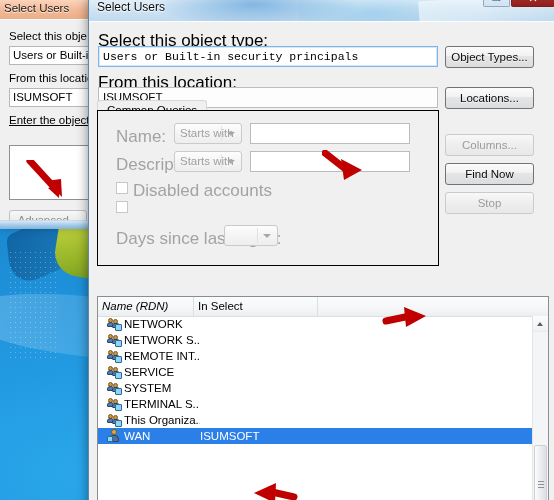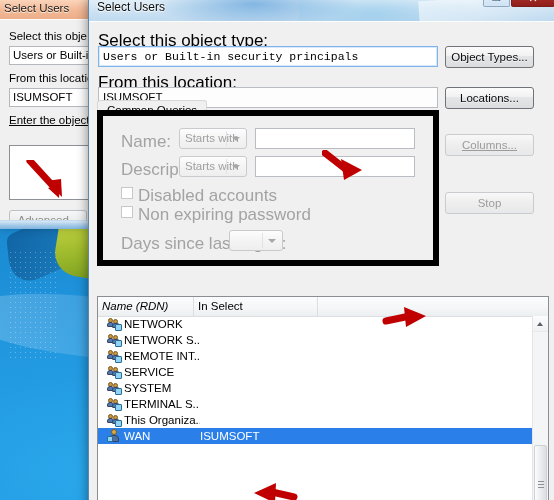--- a/index.html
+++ b/index.html
@@ -219,21 +219,21 @@
   .btn.def {
     border: 1px solid #3c7fb1;
     background: linear-gradient(180deg, #eaf6fd 0%, #d9f0fc 45%, #bee6fd 46%, #a7d9f5 100%);
     box-shadow: inset 0 0 0 1px rgba(255,255,255,0.75);
   }
   .btn.strong { border-color: #707478; }
 
   
   #gbox {
     position: absolute; left: 8px; top: 88px; width: 342px; height: 156px;
-    border: 6px solid #000000;
+    border: 1px solid #000000;
     background: #f0f0f0;
     box-sizing: border-box;
   }
   #gtab {
     position: absolute; left: 8px; top: 78px;
     height: 19px; padding: 0 9px;
     background: #f0f0f0;
     border: 1px solid #d5d7d9;
     border-bottom: 1px solid #f0f0f0;
     border-radius: 3px 3px 0 0;
@@ -461,31 +461,31 @@
         <span class="arr"></span>
       </div>
       <div class="tbox" style="left:152px; top:40px; width:160px; height:21px;">
         <span></span>
       </div>
 
       <div class="cb" style="left:18px; top:71px;"></div>
       <span class="lbl dim" style="left:35px; top:70px;">Disabled accounts</span>
 
       <div class="cb" style="left:18px; top:90px;"></div>
-      <span class="lbl dim" style="left:35px; top:89px;">Non expiring password</span>
 
       <span class="lbl dim" style="left:18px; top:118px;">Days since last logon:</span>
       <div class="combo dim" style="left:126px; top:114px; width:54px;">
         <span></span>
         <span class="sep"></span>
         <span class="arr"></span>
       </div>
     </div>
 
-    <div class="btn dis" style="left:356px; top:112px; width:89px;text-decoration:underline;">Columns...</div>
+    <div class="btn dis" style="left:356px; top:112px; width:89px;">Columns...</div>
+    <div class="btn strong" style="left:356px; top:141px; width:89px;">Find Now</div>
     <div class="btn dis" style="left:356px; top:170px; width:89px;">Stop</div>
 
     <div class="btn def" style="left:305px; top:282px; width:78px;">OK</div>
     <div class="btn strong" style="left:390px; top:282px; width:66px;">Cancel</div>
 
     <span class="lbl" style="left:9px; top:287px;">Search results:</span>
 
     <div id="lvwrap">
       <div id="lvhead">
         <div class="hc">Name (RDN)</div>

